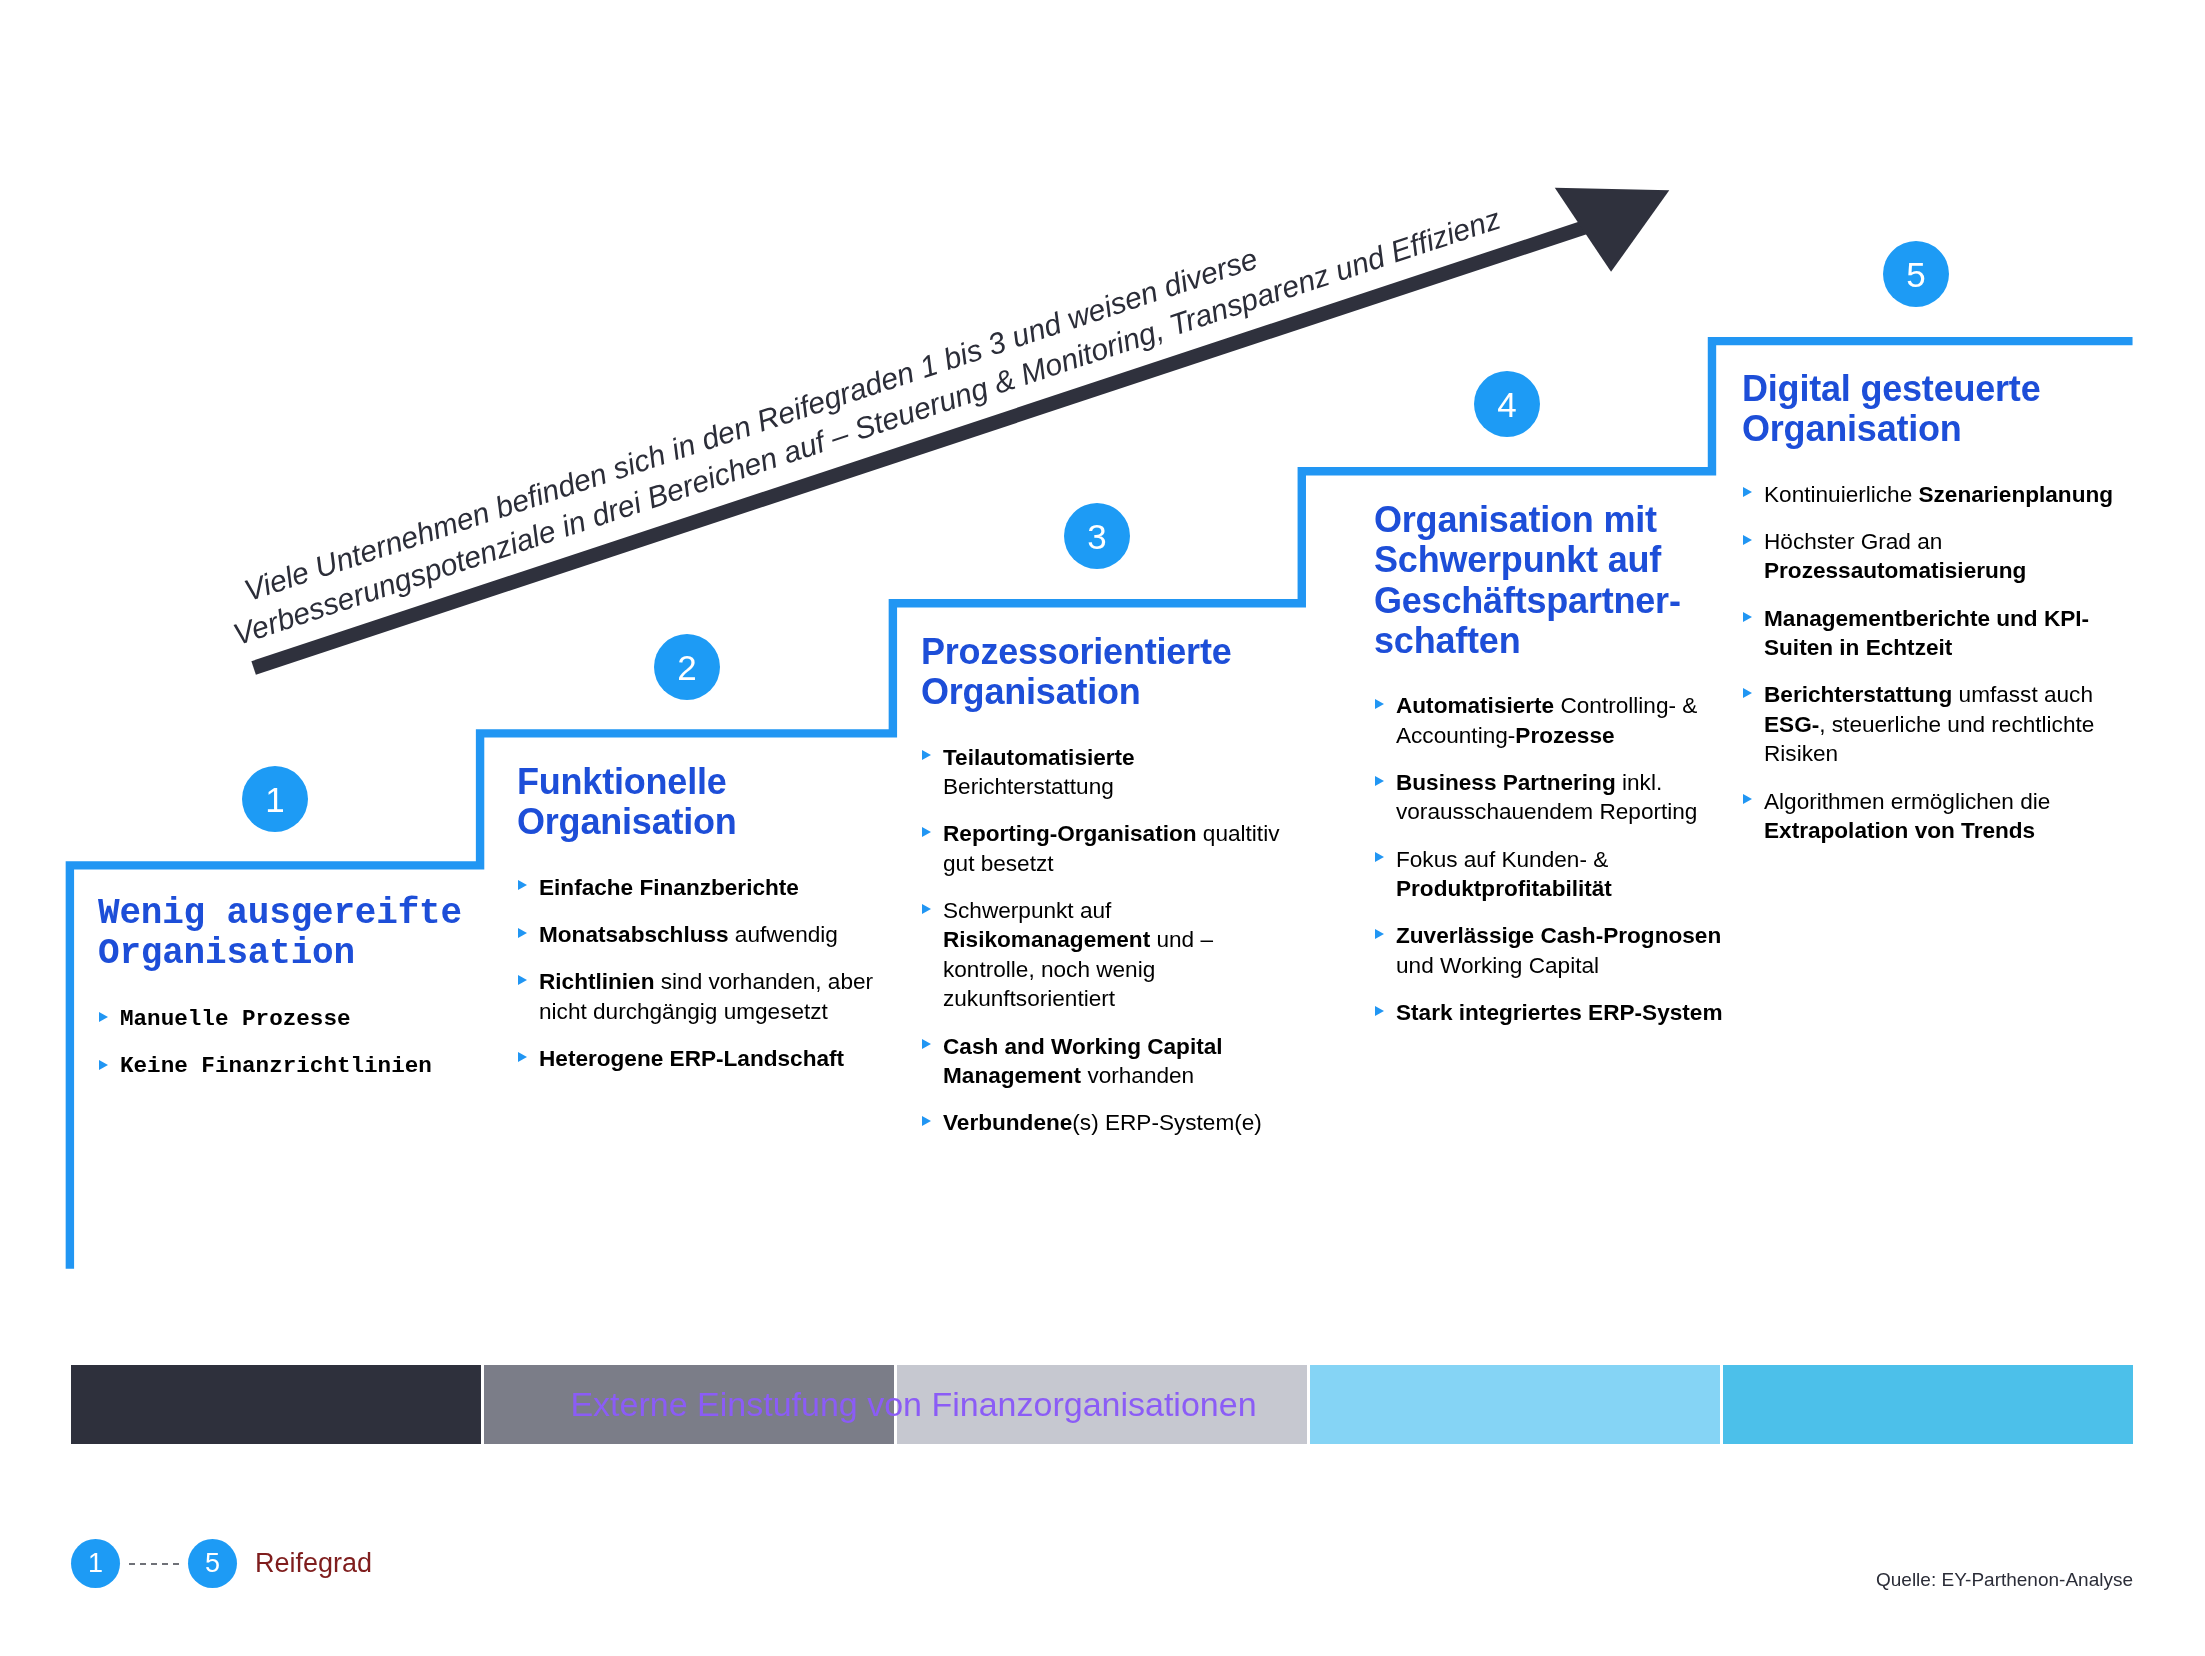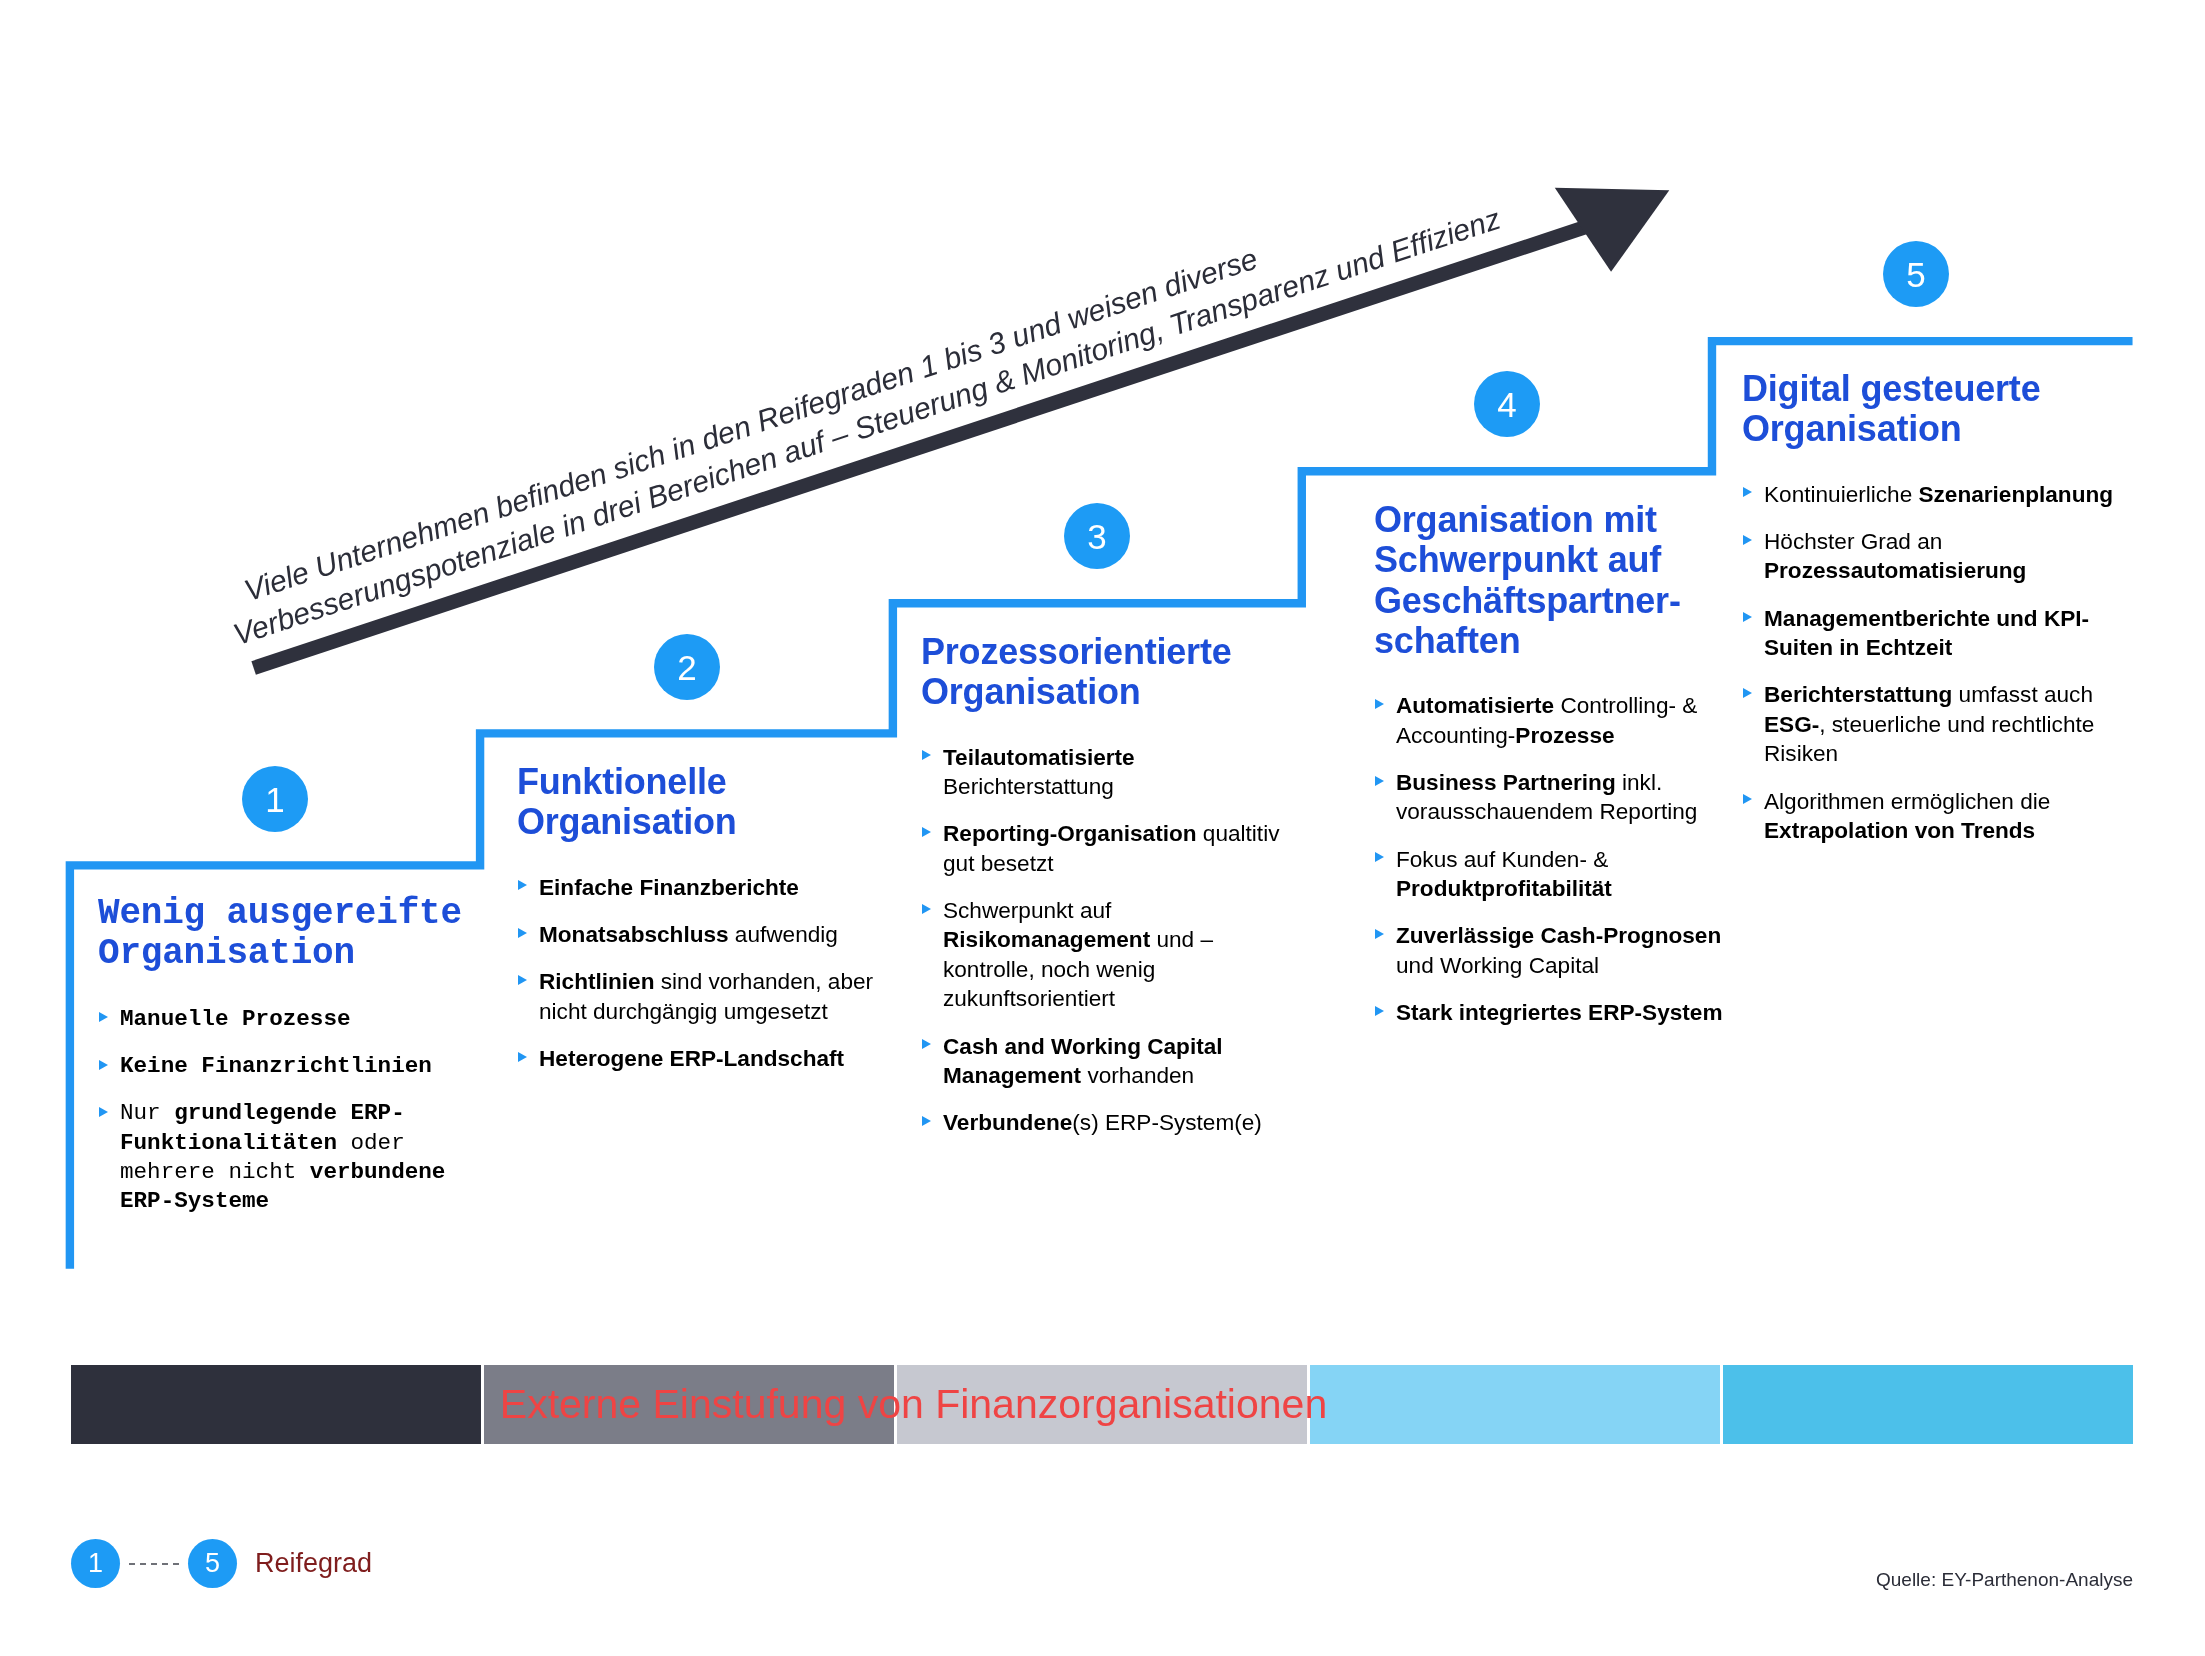--- a/index.html
+++ b/index.html
@@ -81,22 +81,22 @@
     width:2062px;height:79px;
     display:flex;
   }
   #scale-bar .seg{height:100%;margin-right:2.6px;}
   #scale-bar .seg:last-child{margin-right:0;}
   #scale-caption{
     position:absolute;
     left:71px;top:1365px;
     width:1685px;height:79px;
     display:flex;align-items:center;justify-content:center;
-    font-size:41px;
-    color:#ef4444;
+    font-size:34px;
+    color:#8b5cf6;
     pointer-events:none;
   }
 
   
   #legend{
     position:absolute;
     left:71px;top:1539px;
     display:flex;align-items:center;
   }
   .legend-badge{
@@ -146,21 +146,20 @@
   <div class="badge" style="left:1064px;top:503px;">3</div>
   <div class="badge" style="left:1474px;top:371px;">4</div>
   <div class="badge" style="left:1883px;top:241px;">5</div>
 
   <div class="step-col" style="left:98px;top:894px;width:388px;font-family:Liberation Mono, monospace;">
     <div class="step-title">Wenig ausgereifte
 Organisation</div>
     <div class="bullets">
         <div class="bullet"><span class="tri"></span><span class="b">Manuelle Prozesse</span></div>
         <div class="bullet"><span class="tri"></span><span class="b">Keine Finanzrichtlinien</span></div>
-        <div class="bullet"><span class="tri"></span><span>Nur </span><span class="b">grundlegende ERP-Funktionalitäten</span><span> oder mehrere nicht </span><span class="b">verbundene ERP-Systeme</span></div>
       </div>
   </div>
 
   <div class="step-col" style="left:510px;top:762px;width:388px;margin-left:7px;">
     <div class="step-title">Funktionelle
 Organisation</div>
     <div class="bullets">
         <div class="bullet"><span class="tri"></span><span class="b">Einfache Finanzberichte</span></div>
         <div class="bullet"><span class="tri"></span><span class="b">Monatsabschluss</span><span> aufwendig</span></div>
         <div class="bullet"><span class="tri"></span><span class="b">Richtlinien</span><span> sind vorhanden, aber nicht durchgängig umgesetzt</span></div>

